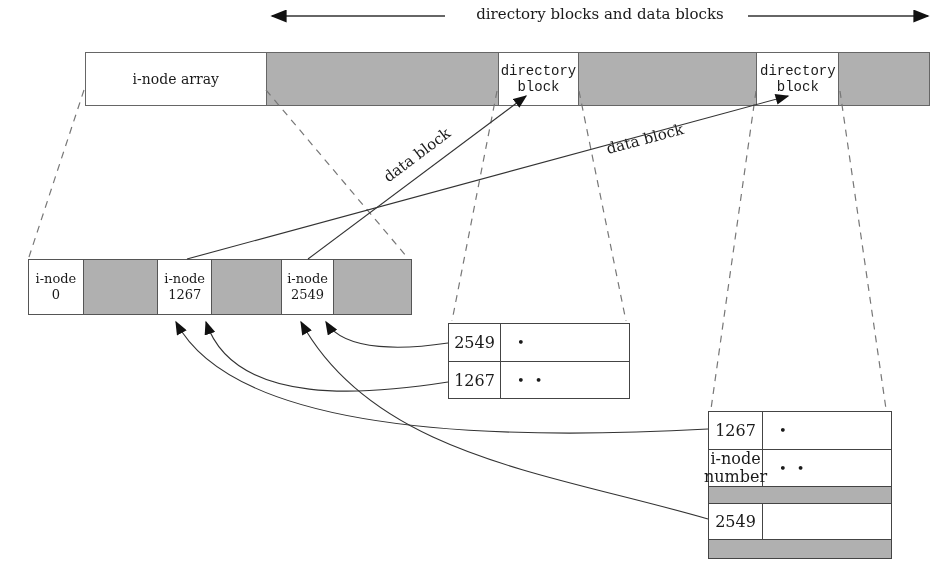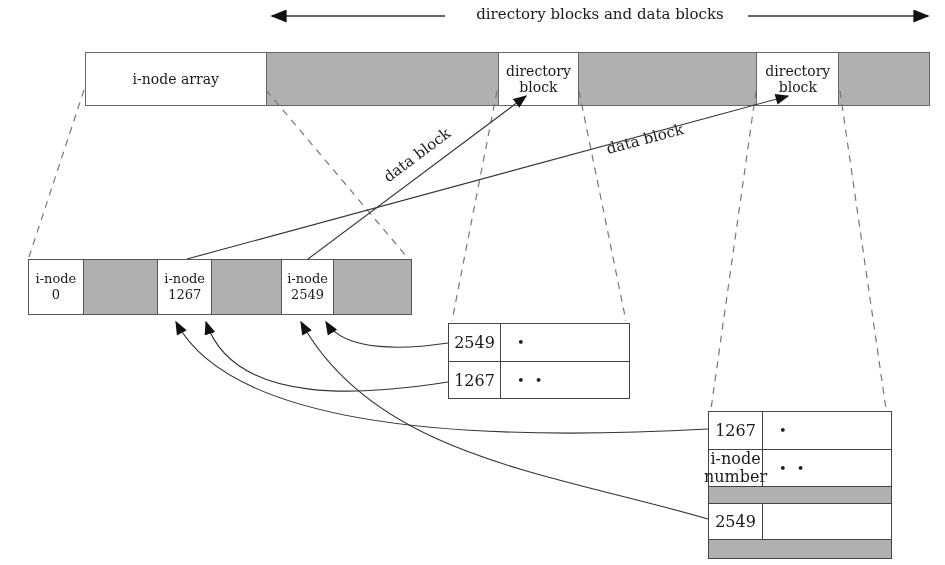--- a/index.html
+++ b/index.html
@@ -14,21 +14,21 @@
   }
   
   .block-row{
     position:absolute;left:85px;top:52px;width:845px;height:54px;
     display:flex;border:1px solid #666;box-sizing:border-box;z-index:2;
   }
   .block-row .cell{
     height:100%;box-sizing:border-box;display:flex;align-items:center;justify-content:center;
     text-align:center;font-size:14px;line-height:1.15;
   }
-  .block-row .cell + .cell{border-left:1px solid #666;}
+  .block-row .cell + .cell{border-left:1px solid #666;font-family:Liberation Mono, monospace;}
   .gray{background:var(--block-gray,#b0b0b0);}
   .white{background:#fff;}
   
   .inode-row{
     position:absolute;left:28px;top:259px;width:384px;height:56px;
     display:flex;border:1px solid #555;box-sizing:border-box;z-index:2;
   }
   .inode-row .cell{
     height:100%;box-sizing:border-box;display:flex;flex-direction:column;
     align-items:center;justify-content:center;font-size:13px;line-height:1.2;text-align:center;

